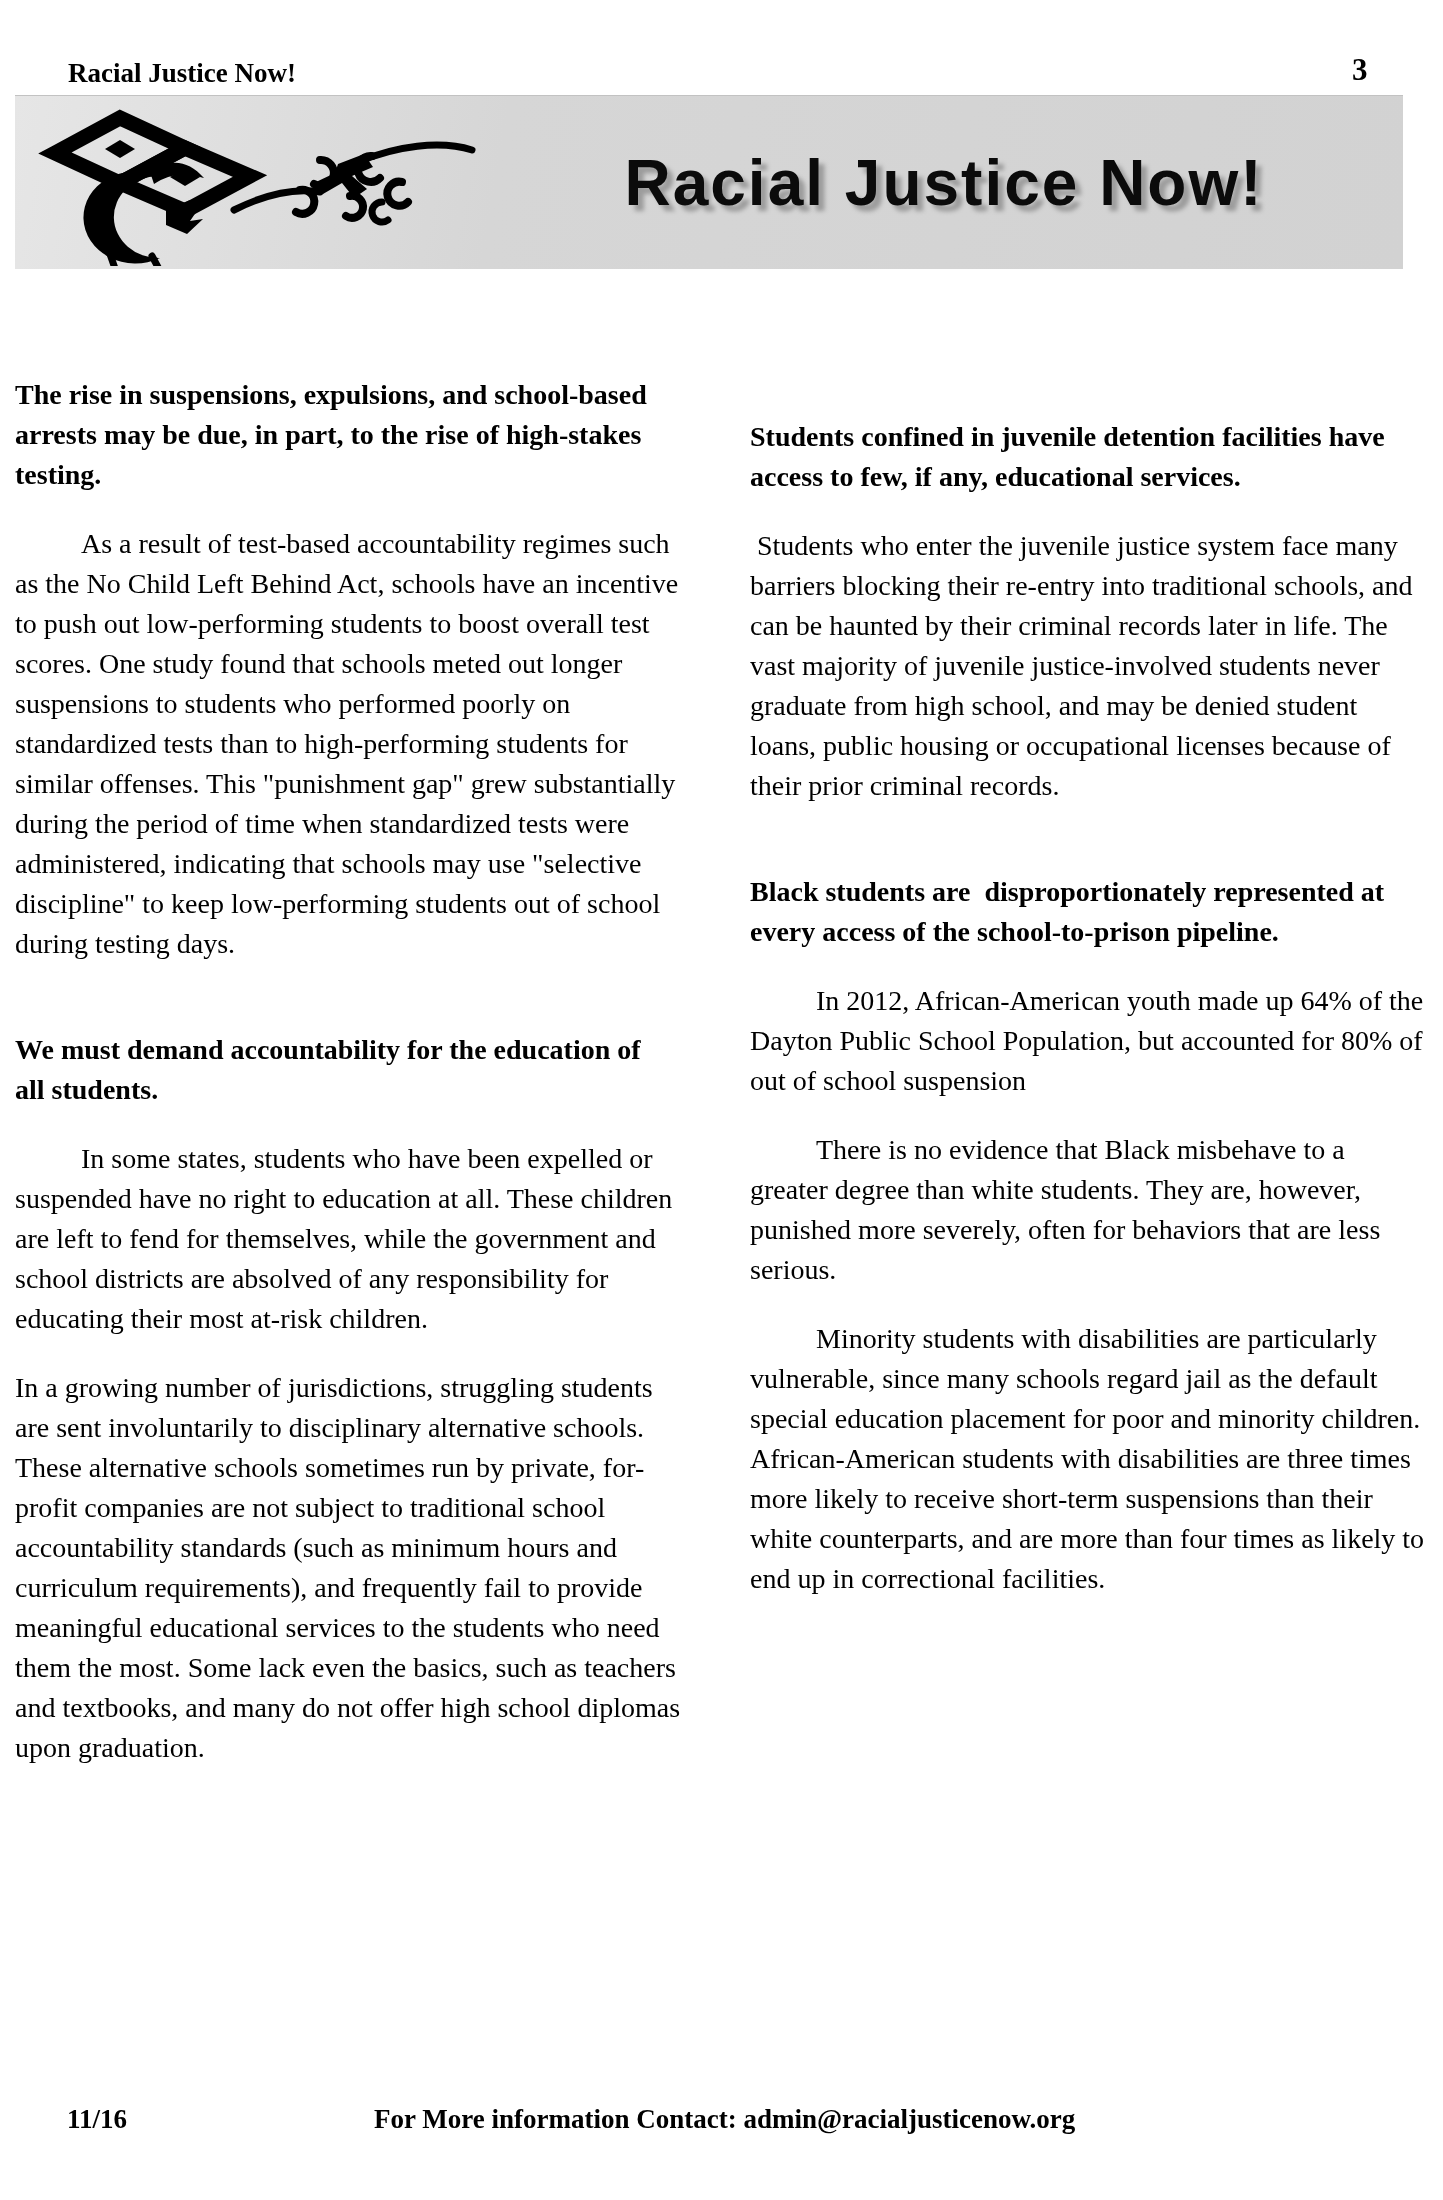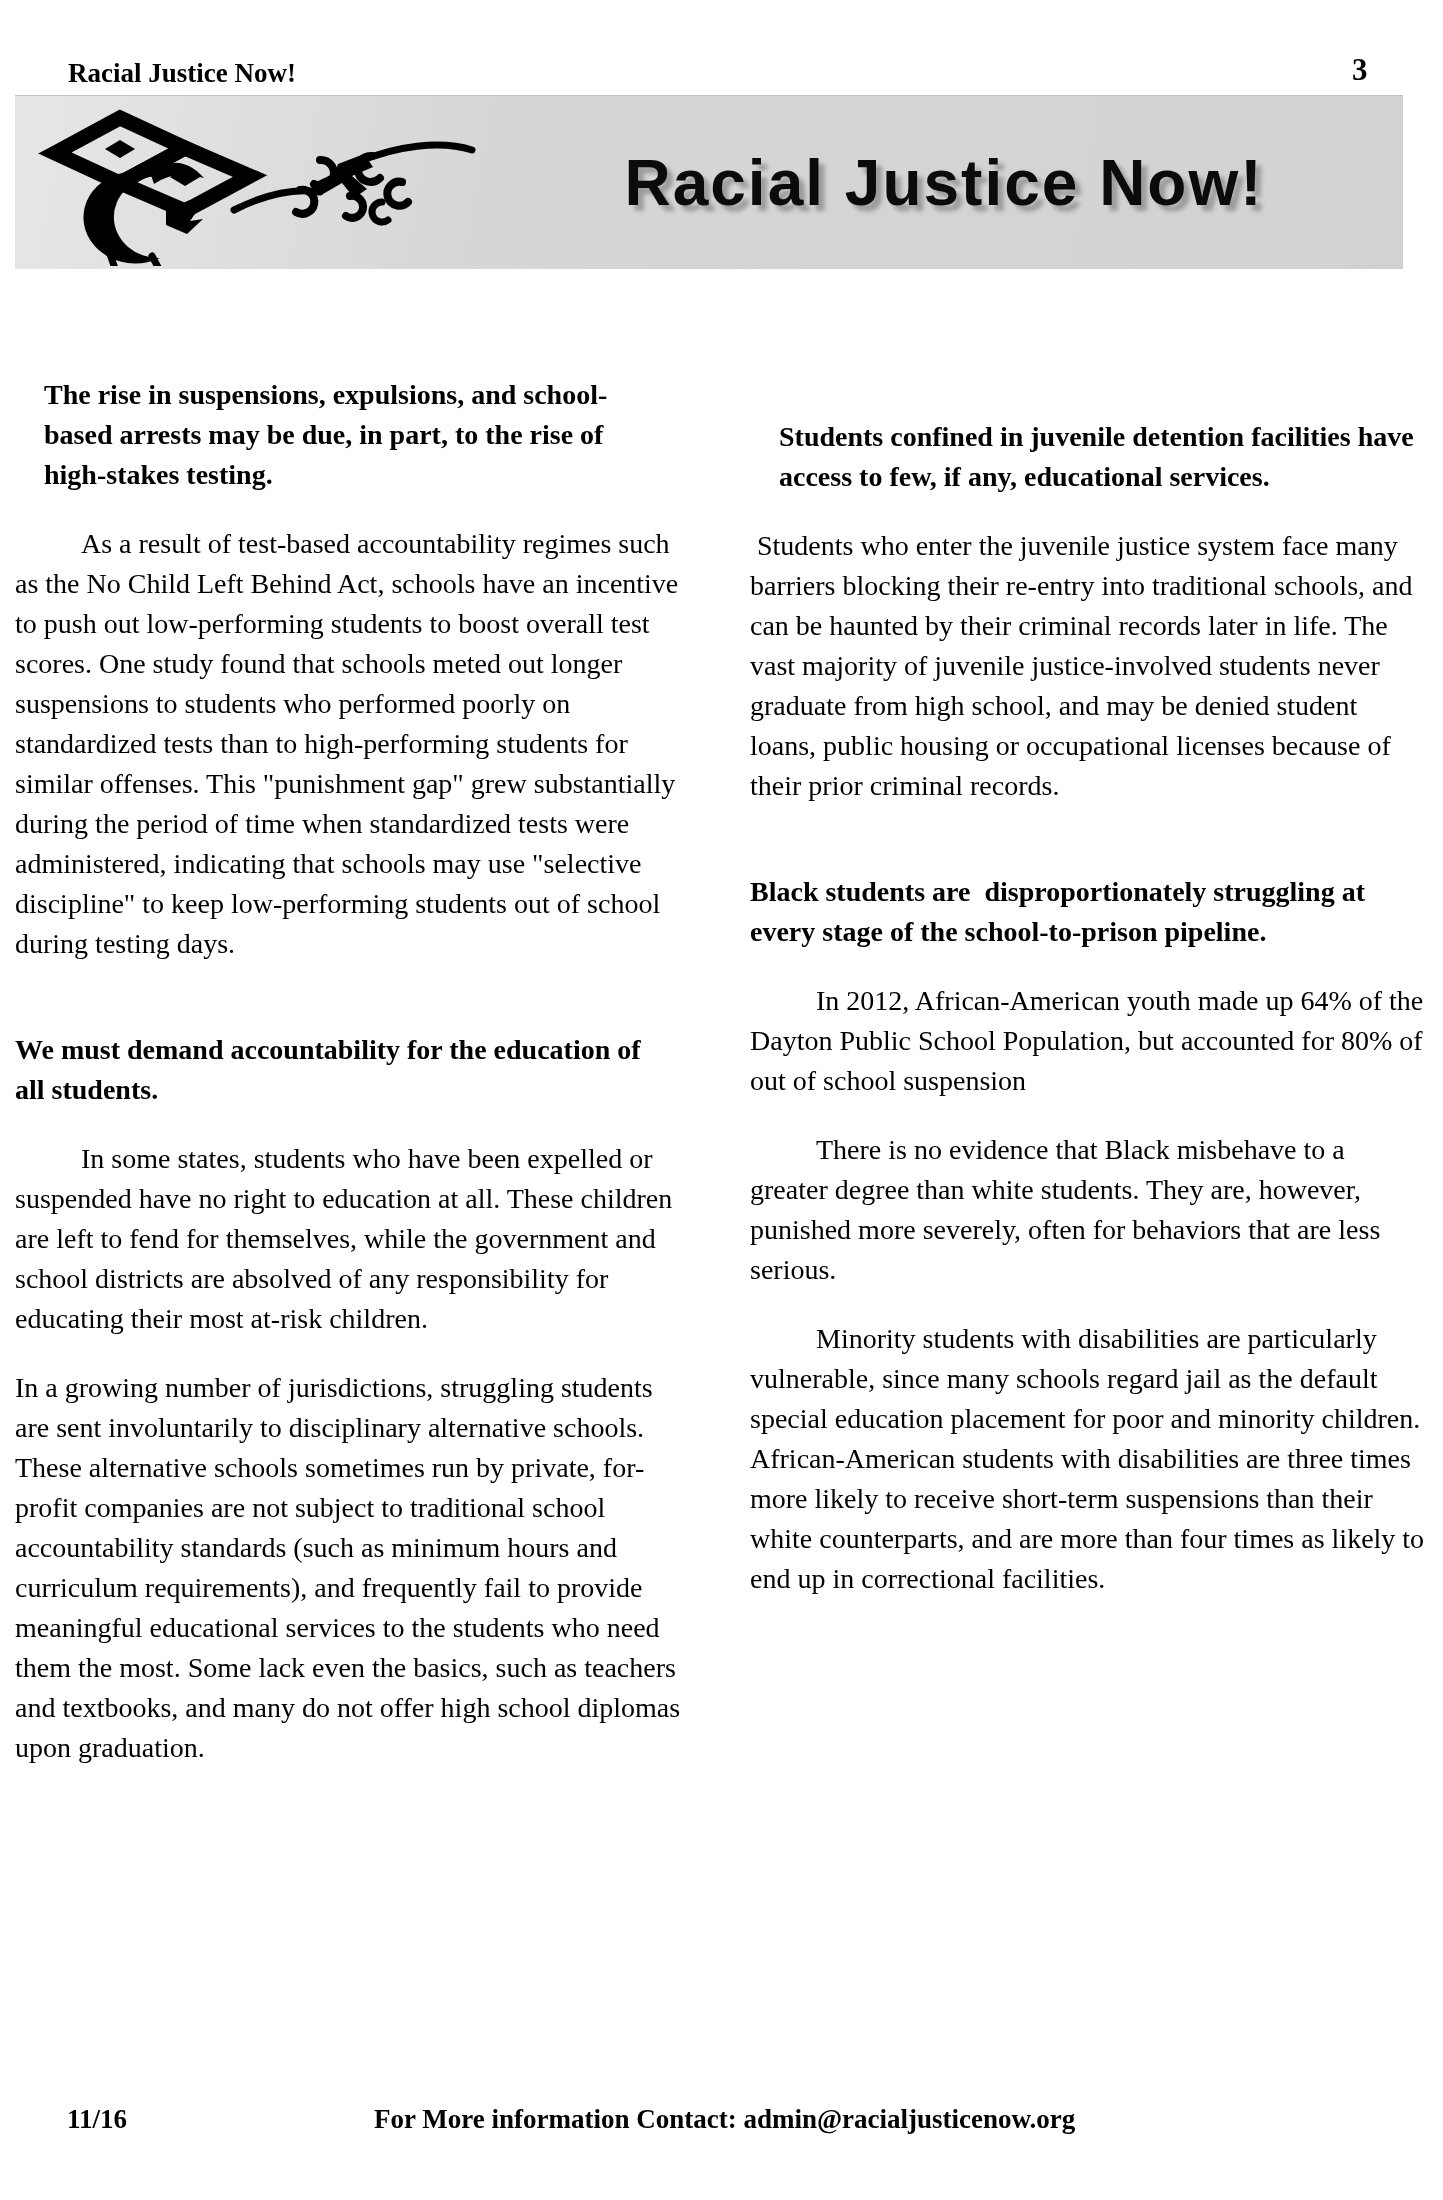--- a/index.html
+++ b/index.html
@@ -50,21 +50,21 @@
   .col { display:block; }
   .col-left  { width:676px; }
   .col-right { width:678px; padding-top:42px; }
 
   .block {
     font-size:28px; line-height:40px; margin:0;
     white-space:pre-wrap;
   }
   .para    { margin-top:29px; }
   .heading { margin-top:66px; font-weight:bold; }
-  .col > .block:first-child { margin-top:0;margin-left:29px; }
+  .col > .block:first-child { margin-top:0; }
   .indent  { text-indent:66px; }
   .tight   { padding-right:22px; }
 
   
   .footer { position:absolute; left:0; top:2104px; width:1443px; height:40px; }
   .footer-date {
     position:absolute; left:67px; top:0;
     font-size:27px; font-weight:bold;
   }
   .footer-contact {
@@ -129,21 +129,21 @@
       <div class="block heading tight">The rise in suspensions, expulsions, and school-based arrests may be due, in part, to the rise of high-stakes testing.</div>
       <div class="block para indent">As a result of test-based accountability regimes such as the No Child Left Behind Act, schools have an incentive to push out low-performing students to boost overall test scores. One study found that schools meted out longer suspensions to students who performed poorly on standardized tests than to high-performing students for similar offenses. This "punishment gap" grew substantially during the period of time when standardized tests were administered, indicating that schools may use "selective discipline" to keep low-performing students out of school during testing days.</div>
       <div class="block heading tight">We must demand accountability for the education of all students.</div>
       <div class="block para indent">In some states, students who have been expelled or suspended have no right to education at all. These children are left to fend for themselves, while the government and school districts are absolved of any responsibility for educating their most at-risk children.</div>
       <div class="block para">In a growing number of jurisdictions, struggling students are sent involuntarily to disciplinary alternative schools. These alternative schools sometimes run by private, for-profit companies are not subject to traditional school accountability standards (such as minimum hours and curriculum requirements), and frequently fail to provide meaningful educational services to the students who need them the most. Some lack even the basics, such as teachers and textbooks, and many do not offer high school diplomas upon graduation.</div>
     </div>
 
     <div class="col col-right">
       <div class="block heading">Students confined in juvenile detention facilities have access to few, if any, educational services.</div>
       <div class="block para"> Students who enter the juvenile justice system face many barriers blocking their re-entry into traditional schools, and can be haunted by their criminal records later in life. The vast majority of juvenile justice-involved students never graduate from high school, and may be denied student loans, public housing or occupational licenses because of their prior criminal records.</div>
-      <div class="block heading">Black students are  disproportionately struggling at every stage of the school-to-prison pipeline.</div>
+      <div class="block heading">Black students are  disproportionately represented at every access of the school-to-prison pipeline.</div>
       <div class="block para indent">In 2012, African-American youth made up 64% of the Dayton Public School Population, but accounted for 80% of out of school suspension</div>
       <div class="block para indent">There is no evidence that Black misbehave to a greater degree than white students. They are, however, punished more severely, often for behaviors that are less serious.</div>
       <div class="block para indent">Minority students with disabilities are particularly vulnerable, since many schools regard jail as the default special education placement for poor and minority children. African-American students with disabilities are three times more likely to receive short-term suspensions than their white counterparts, and are more than four times as likely to end up in correctional facilities.</div>
     </div>
 
   </div>
 
   <div class="footer">
     <span class="footer-date">11/16</span>
     <span class="footer-contact">For More information Contact: admin@racialjusticenow.org</span>

